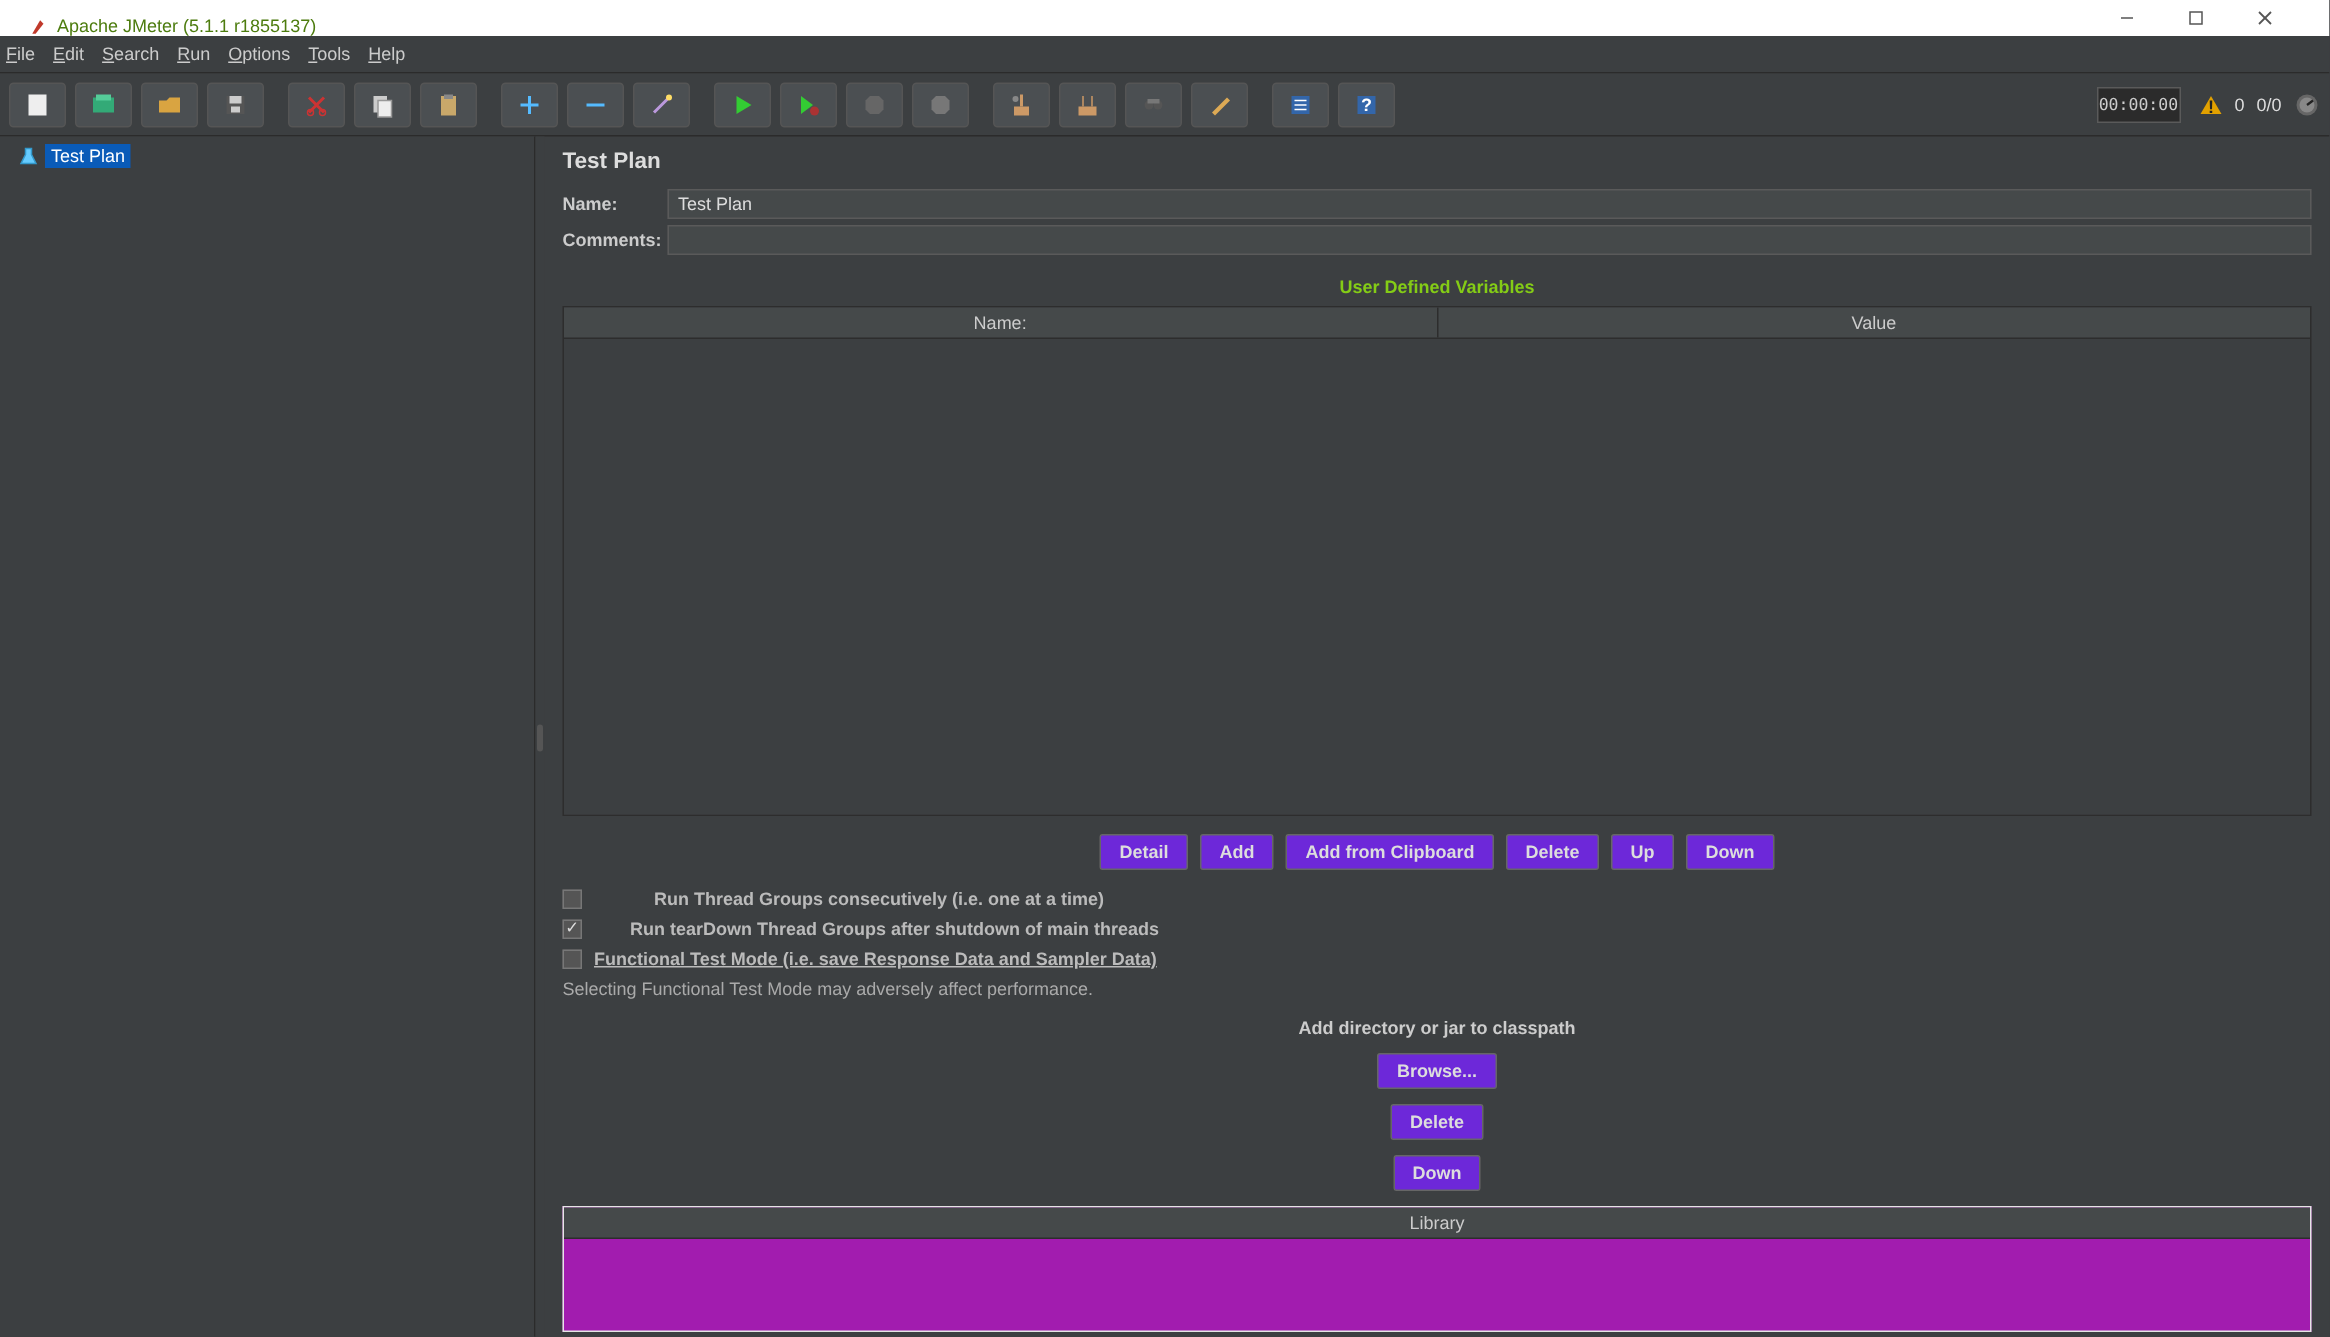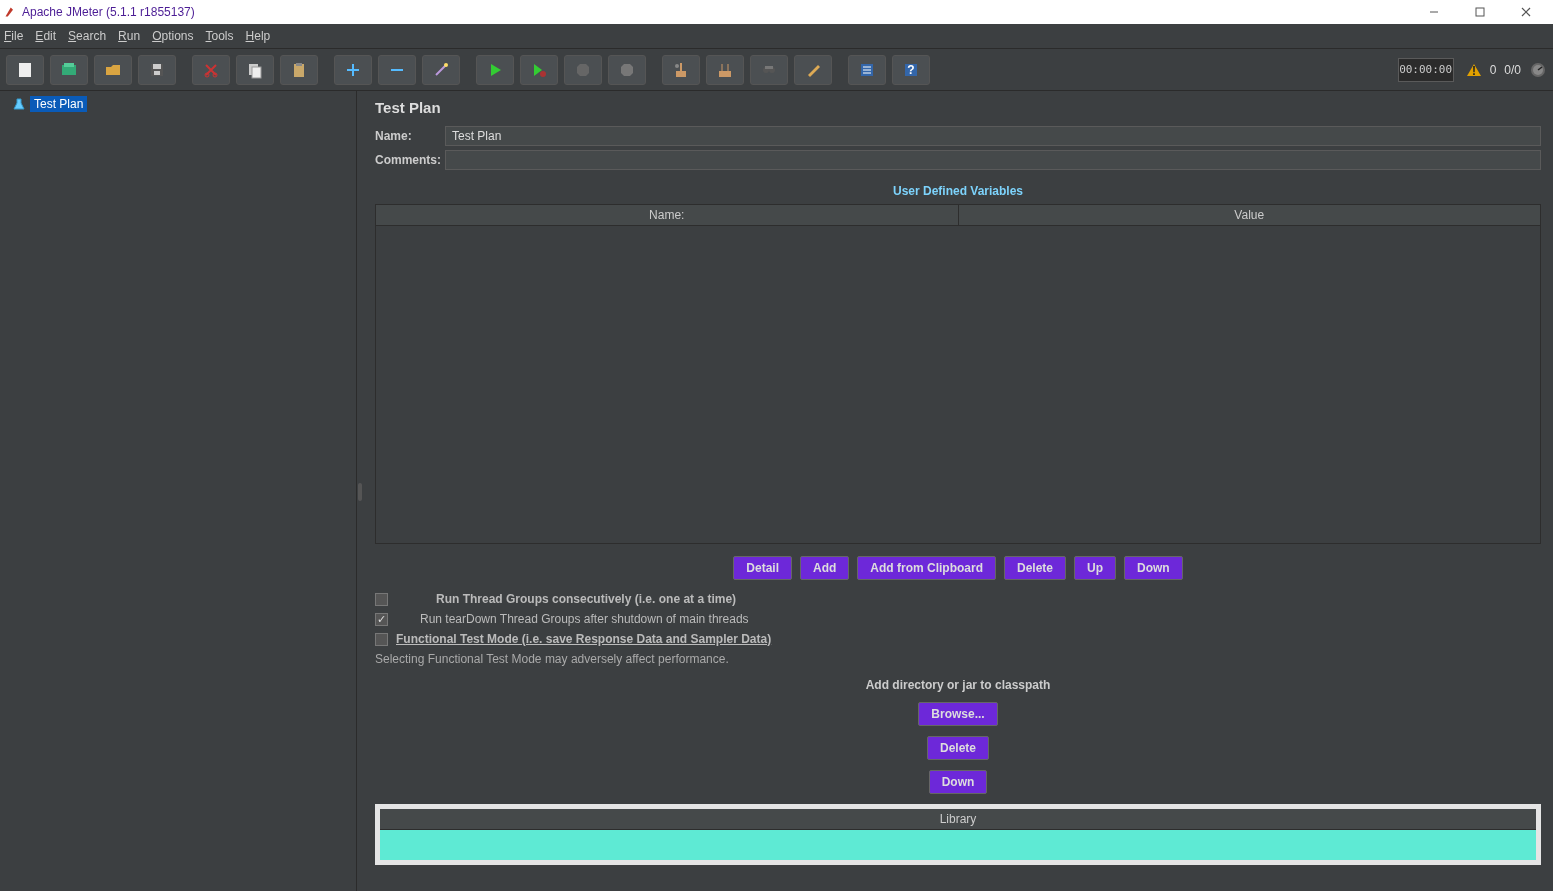--- a/index.html
+++ b/index.html
@@ -1,17 +1,17 @@
 <!DOCTYPE html>
 <html><head>
 <meta charset="utf-8">
 <style>
 * { box-sizing: border-box; margin: 0; padding: 0; font-family: "Segoe UI", Tahoma, sans-serif; font-size: 12px; }
 html, body { width: 1553px; height: 891px; background: #3c3f41; color: #bbbbbb; overflow: hidden; }
-.titlebar { height: 24px; background: #ffffff; display: flex; align-items: center; padding: 0 4px; color: #4c1d95; }
+.titlebar { height: 24px; background: #ffffff; display: flex; align-items: flex-end; padding: 0 20px; color: #4d7c0f; }
 .titlebar .feather { width: 12px; height: 12px; margin-right: 6px; }
 .titlebar .t-spacer { flex: 1; }
 .titlebar .tbtn { width: 46px; height: 24px; display: flex; align-items: center; justify-content: center; color: #555; }
 .menubar { height: 24px; background: #3c3f41; display: flex; align-items: center; padding: 12px 4px; border-bottom: 1px solid #2b2b2b; }
 .menubar span { color: #cccccc; margin-right: 12px; cursor: default; }
 .menubar span u { text-decoration: underline; }
 .toolbar { height: 42px; background: #3c3f41; display: flex; align-items: center; padding: 0 6px; border-bottom: 1px solid #2b2b2b; }
 .toolbar .tb-btn { width: 38px; height: 30px; background: #4b4f52; border: 1px solid #555; border-radius: 3px; display: flex; align-items: center; justify-content: center; margin-right: 6px; }
 .toolbar .tb-gap { width: 10px; }
 .toolbar .tb-spacer { flex: 1; }
@@ -21,35 +21,35 @@
 .tree { width: 357px; background: #3c3f41; border-right: 1px solid #2b2b2b; padding-top: 4px; }
 .tree-row { display: flex; align-items: center; height: 18px; padding-left: 12px; }
 .tree-row .lbl { background: #0a5bb8; color: #fff; padding: 1px 4px; }
 .splitter { width: 6px; background: #3c3f41; display:flex; align-items:center; justify-content:center; }
 .splitter .grip { width:4px; height:18px; background:#555; border-radius:2px; }
 .panel { flex: 1; padding: 8px 12px 0 12px; overflow: auto; }
 .panel h2 { font-size: 15px; color: #dddddd; font-weight: bold; margin-bottom: 10px; }
 .field-row { display: flex; align-items: center; margin-bottom: 4px; }
 .field-row .flabel { width: 70px; color: #cccccc; font-weight: bold; font-size: 12px; }
 .field-row input[type=text] { flex: 1; height: 20px; background: #45494a; border: 1px solid #5a5a5a; color: #ddd; padding: 0 6px; }
-.section-title { text-align: center; color: #7dd3fc; font-weight: bold; margin: 14px 0 6px 0; }
+.section-title { text-align: center; color: #84cc16; font-weight: bold; margin: 14px 0 6px 0; }
 .var-table { border: 1px solid #2d2d2d; height: 340px; background: #3c3f41; display:flex; flex-direction:column; }
 .var-table .hdr { display:flex; background:#45494a; border-bottom:1px solid #2d2d2d; }
 .var-table .hdr .col { flex:1; text-align:center; color:#ccc; padding:3px 0; border-right:1px solid #2d2d2d; }
 .var-table .hdr .col:last-child { border-right:none; }
 .var-table .body { flex:1; background:#3c3f41; }
 .btn-row { display:flex; justify-content:center; gap:8px; margin:12px 0; }
 .btn { background:#6d28d9; border:1px solid #666; color:#ddd; padding:4px 12px; border-radius:2px; font-weight:bold; font-size:12px; }
 .checkrow { display:flex; align-items:center; margin:6px 0; gap:8px; }
 .checkbox { width:13px; height:13px; background:#555; border:1px solid #777; display:flex; align-items:center; justify-content:center; }
 .checkbox.checked::after { content:"✓"; font-size:11px; color:#ddd; line-height:1; }
 .note { color:#aaa; font-size:12px; margin:6px 0 12px 0; }
 .cp-row { display:flex; align-items:center; gap:10px; margin-bottom:10px;flex-direction:column; }
 .cp-row .cplabel { font-weight:bold; color:#ccc; }
-.lib-table { border:5px solid #e5e5e5; height:61px; background:#5eead4; }
+.lib-table { border:1px solid #e5e5e5; height:84px; background:#a21caf; }
 .lib-table .hdr { background:#45494a; text-align:center; color:#ccc; padding:3px 0; border-bottom:1px solid #2d2d2d; }
 svg { display:block; }
 </style>
 </head>
 <body>
 
 <div class="titlebar">
   <svg class="feather" viewBox="0 0 16 16">
       <path d="M2 14 L9 2 L12 5 L5 14 Z" fill="#c0392b"></path>
     </svg>
@@ -269,21 +269,21 @@
       <button class="btn">Up</button>
       <button class="btn">Down</button>
     </div>
 
     <div class="checkrow">
       <div class="checkbox"></div>
       <span style="font-weight:bold;margin-left:40px;">Run Thread Groups consecutively (i.e. one at a time)</span>
     </div>
     <div class="checkrow">
       <div class="checkbox checked"></div>
-      <span style="font-weight:normal;padding-left:24px;">Run tearDown Thread Groups after shutdown of main threads</span>
+      <span style="font-weight:bold;padding-left:24px;">Run tearDown Thread Groups after shutdown of main threads</span>
     </div>
     <div class="checkrow">
       <div class="checkbox"></div>
       <span style="font-weight:bold;text-decoration:underline;">Functional Test Mode (i.e. save Response Data and Sampler Data)</span>
     </div>
     <div class="note">Selecting Functional Test Mode may adversely affect performance.</div>
 
     <div class="cp-row">
       <span class="cplabel">Add directory or jar to classpath</span>
       <button class="btn">Browse...</button>

